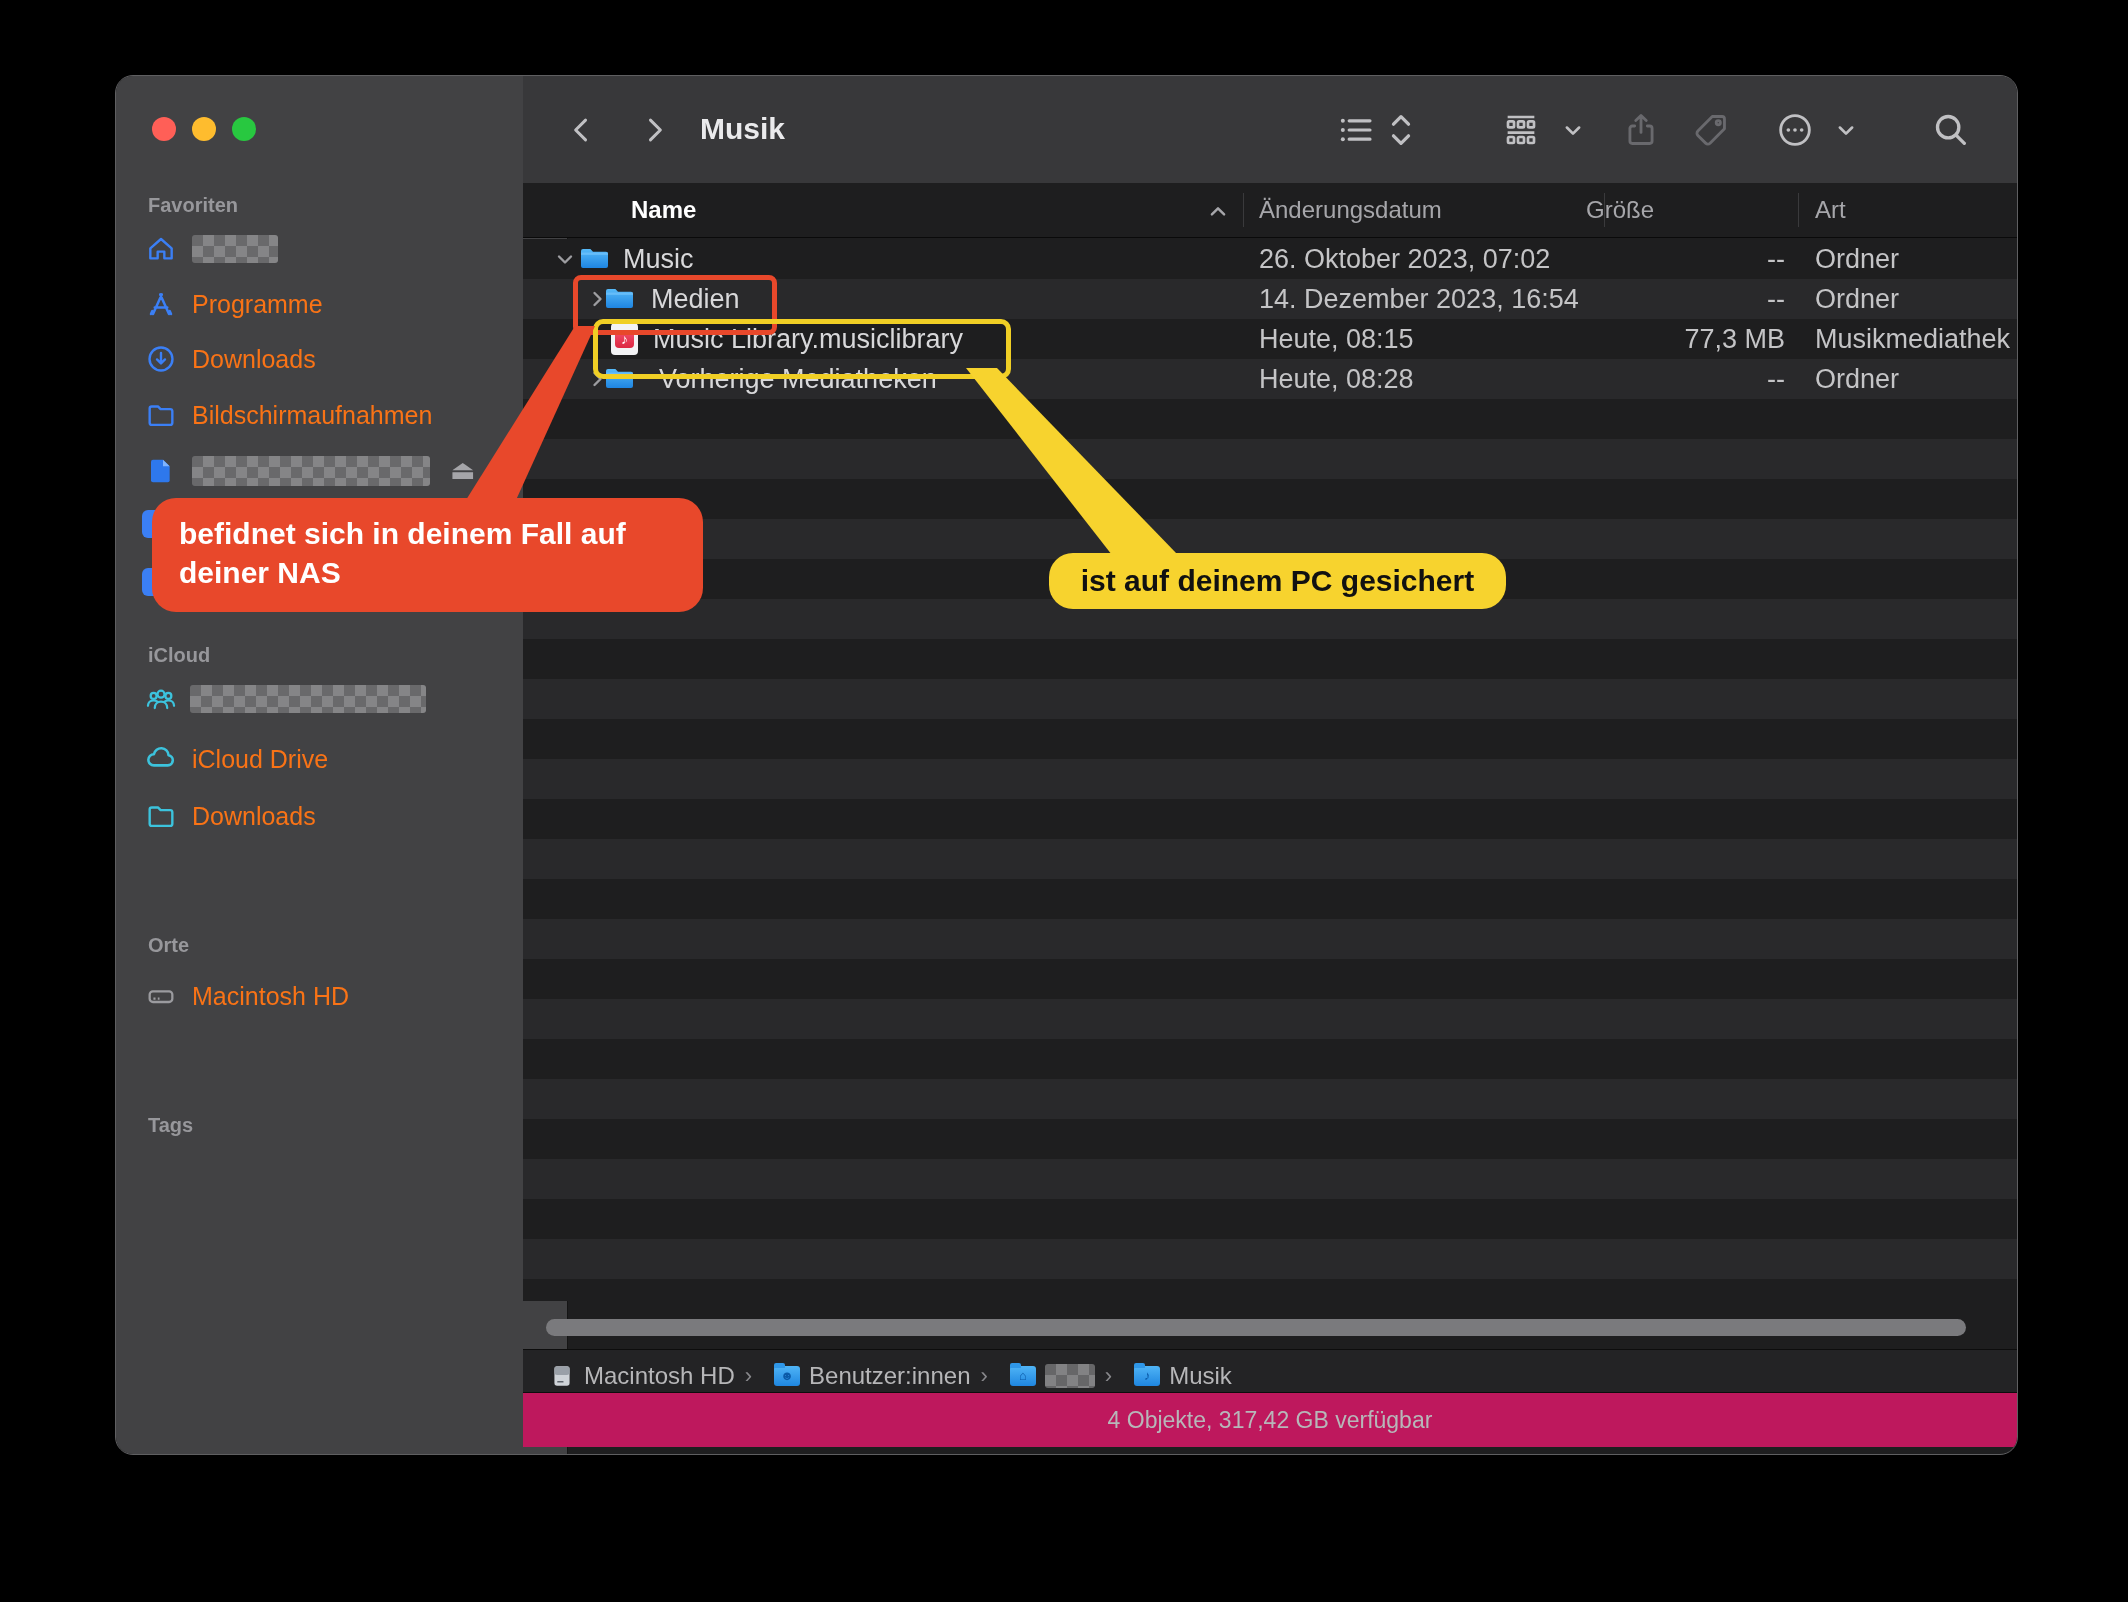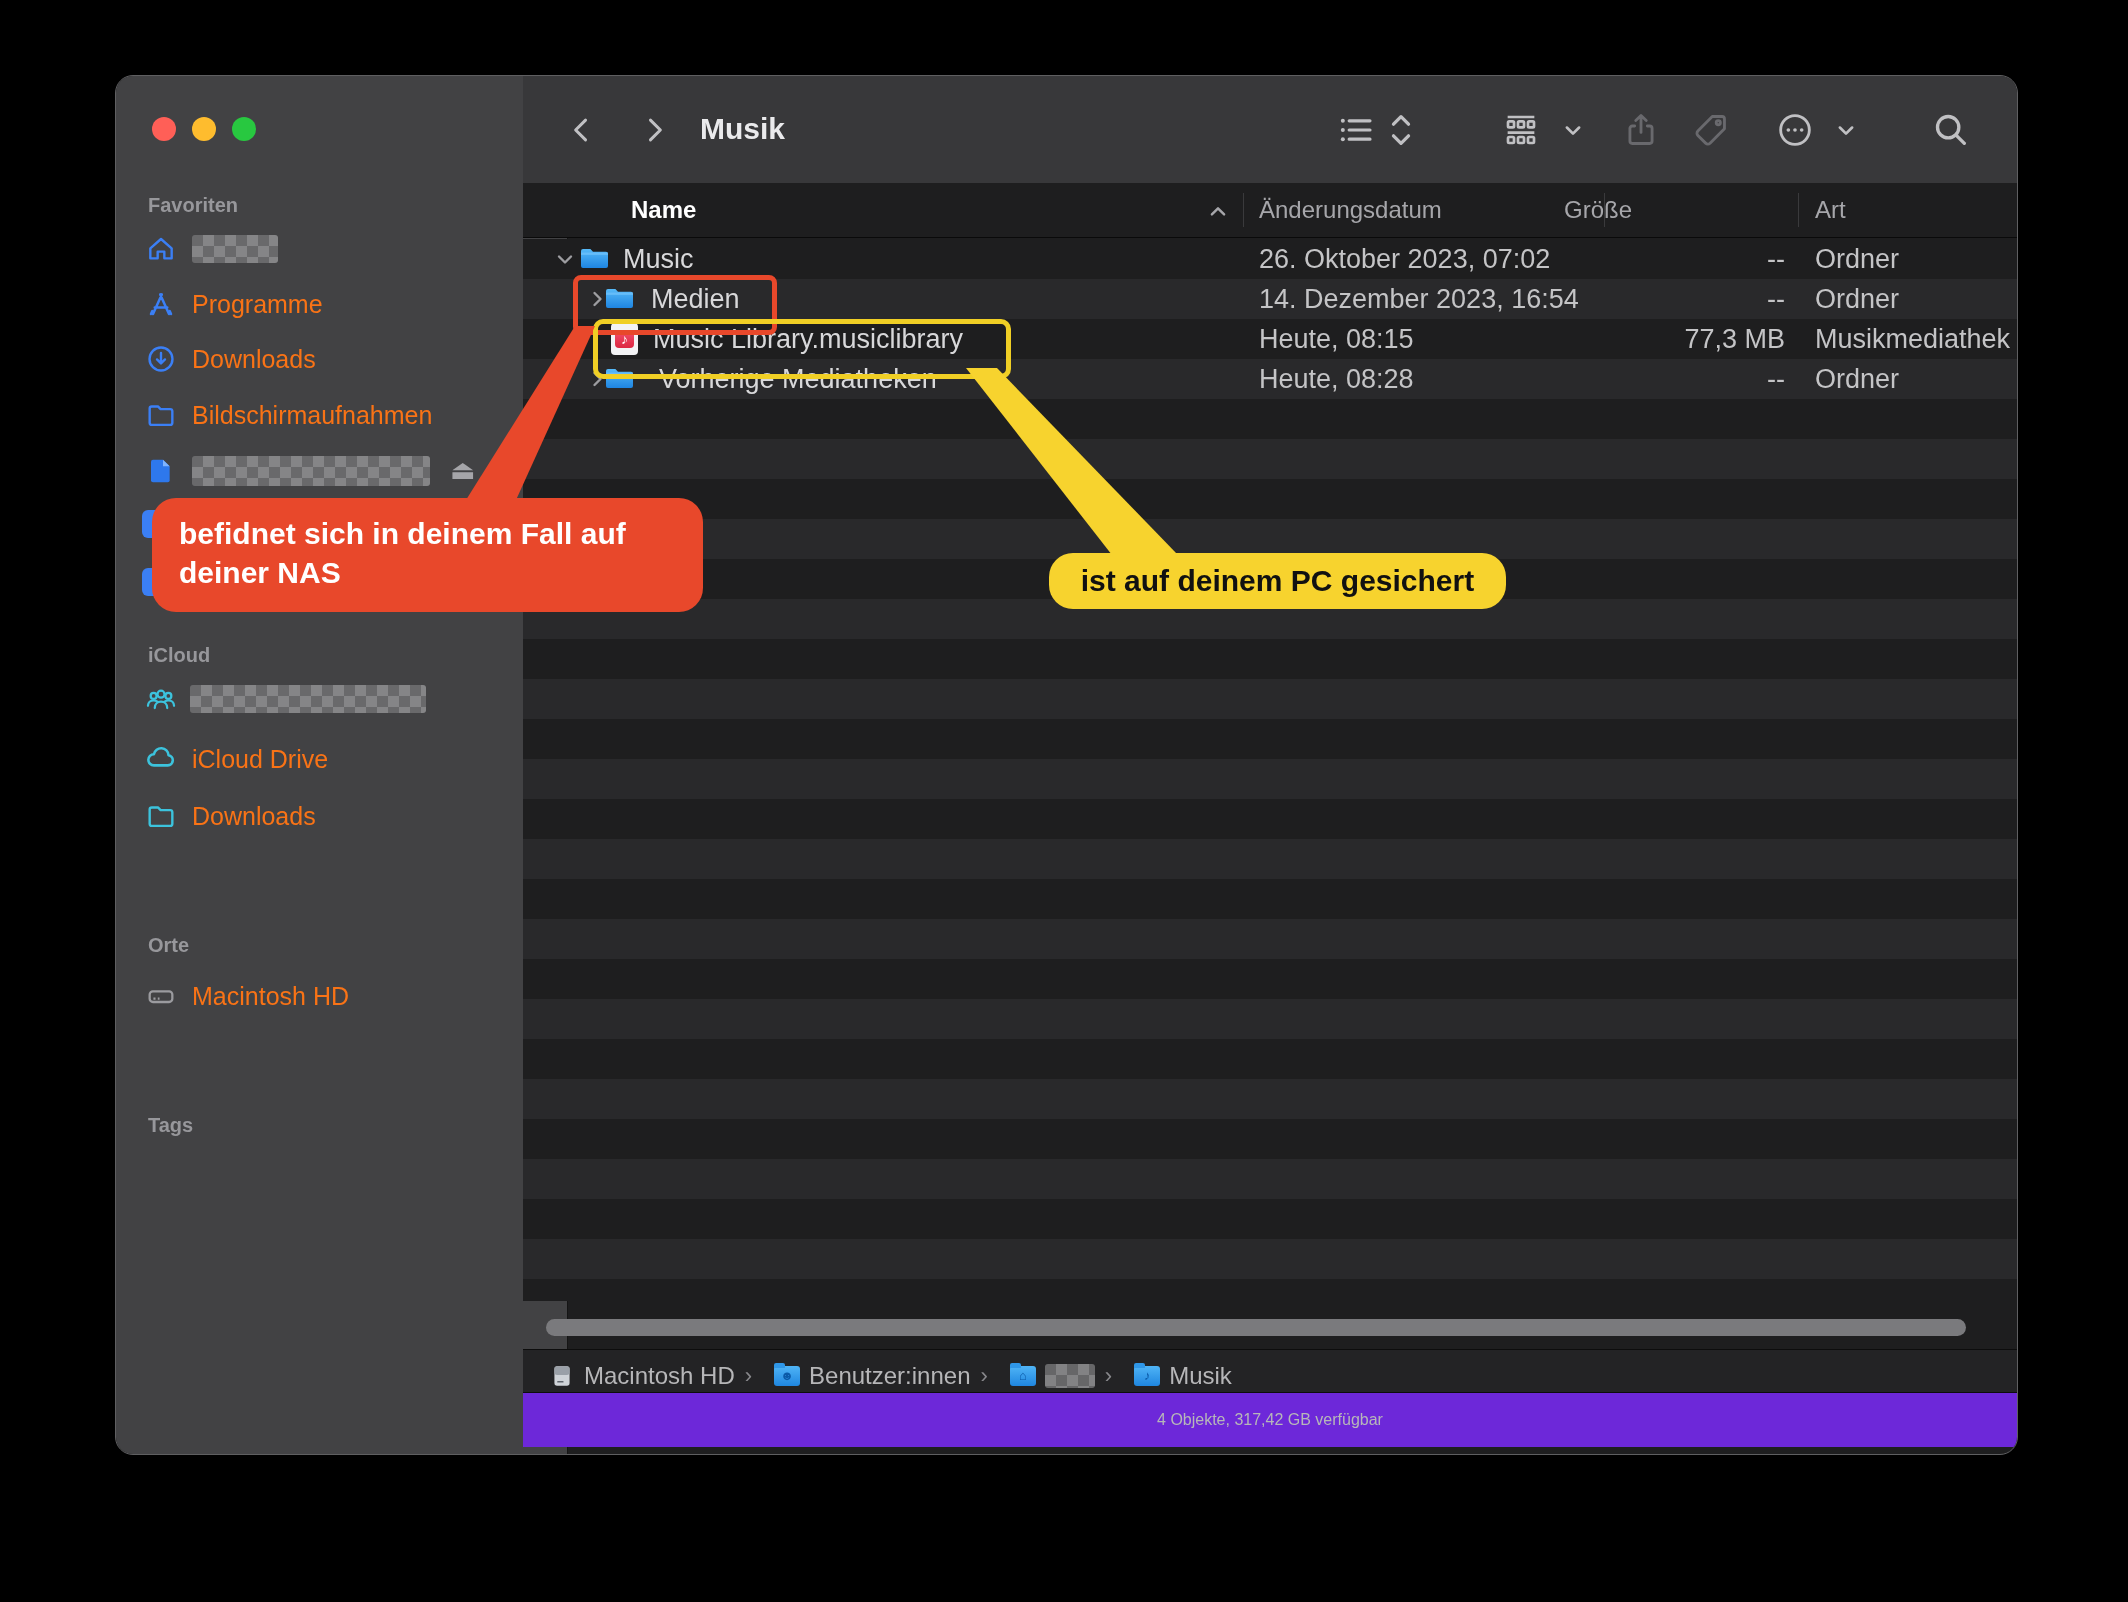--- a/index.html
+++ b/index.html
@@ -56,23 +56,23 @@
   .pathbar{position:absolute;left:0;top:1273px;width:100%;height:51px;background:#232325;
            border-top:1px solid #0d0d0d;display:flex;align-items:center;font-size:24px;color:#b6b6b8;}
   .pathbar .seg{display:flex;align-items:center;margin-left:12px;white-space:nowrap;}
   .pathbar .sep{color:#88888c;margin:0 10px 0 10px;font-size:22px;}
   .mini-folder{width:26px;height:20px;border-radius:3px;background:linear-gradient(180deg,#4fb4f6,#1f86e0);
                position:relative;margin-right:9px;}
   .mini-folder::before{content:"";position:absolute;left:0;top:-3px;width:11px;height:5px;
                background:#2f97e8;border-radius:2px 2px 0 0;}
   .mini-folder b{position:absolute;inset:0;color:#0b5aa8;font-size:13px;line-height:20px;
                text-align:center;font-weight:700;}
-  .statusbar{position:absolute;left:0;top:1316px;width:100%;height:54px;background:#6d28d9;
+  .statusbar{position:absolute;left:0;top:1316px;width:100%;height:54px;background:#be185d;
              border-top:1px solid #0d0d0d;display:flex;align-items:center;justify-content:center;
-             font-size:16px;color:#b7b7b9;}
+             font-size:23px;color:#b7b7b9;}
   
   .callout{position:absolute;z-index:30;border-radius:24px;}
   .callout.red{left:36px;top:422px;width:551px;height:114px;background:#e8482b;
                color:#fff;font-size:30px;font-weight:700;line-height:39px;padding:16px 0 0 27px;
                box-sizing:border-box;}
   .callout.yellow{left:933px;top:477px;width:457px;height:56px;background:#f7d32e;color:#111;
                font-size:30px;font-weight:600;display:flex;align-items:center;justify-content:center;}
   svg.tails{position:absolute;left:0;top:0;width:1901px;height:1378px;z-index:25;pointer-events:none;}
   .ic svg,.tbtn svg{display:block;}
 </style>
@@ -277,21 +277,21 @@
     <div class="colhead">
       <div class="c" style="left:108px;color:#ffffff;font-weight:700">Name</div>
       <div class="c" style="left:684px;top:18px">
         <svg width="22" height="22" viewBox="0 0 18 18" fill="none" stroke="#a6a6aa" stroke-width="2" stroke-linecap="round" stroke-linejoin="round">
               <path d="M4 11 9 6 14 11"></path>
             </svg>
       </div>
       <div class="tick" style="left:720px"></div>
       <div class="c" style="left:736px">Änderungsdatum</div>
       <div class="tick" style="left:1081px"></div>
-      <div class="c" style="left:1041px">Größe</div>
+      <div class="c" style="left:1063px">Größe</div>
       <div class="tick" style="left:1275px"></div>
       <div class="c" style="left:1292px">Art</div>
     </div>
 
     <div class="list">
 
       <div class="row" style="top:0">
         <span class="disc" style="left:30px">
           <svg width="24" height="24" viewBox="0 0 24 24" fill="none" stroke="currentColor" stroke-width="2.4" stroke-linecap="round" stroke-linejoin="round">
                 <path d="M6 9.5 12 15.5 18 9.5"></path>

